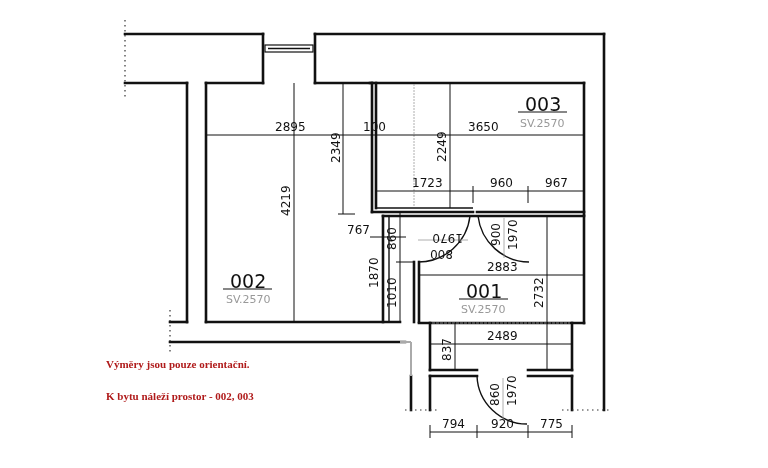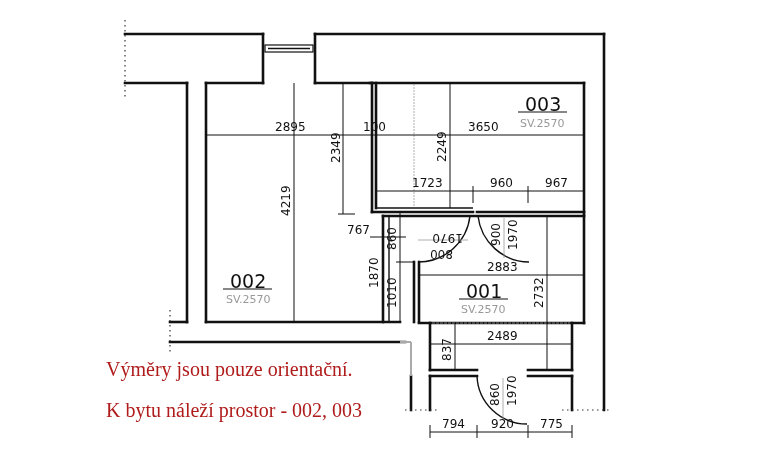--- a/index.html
+++ b/index.html
@@ -8,23 +8,23 @@
   .wall { stroke: #111; stroke-width: 2.6; fill: none; stroke-linecap: square; }
   .wall-thin { stroke: #111; stroke-width: 1.4; fill: none; }
   .dim { stroke: #111; stroke-width: 1; fill: none; }
   .tick { stroke: #111; stroke-width: 1; }
   .dotted { stroke: #333; stroke-width: 1.2; stroke-dasharray: 1.5 3.5; fill: none; }
   .grey { stroke: #aaa; stroke-width: 2; fill: none; }
   .greythin { stroke: #999; stroke-width: 0.8; fill: none; }
   .dimtxt { font-family: "DejaVu Sans", sans-serif; font-size: 12px; fill: #111; }
   .roomnum { font-family: "DejaVu Sans", sans-serif; font-size: 19px; fill: #111; }
   .roomsv { font-family: "DejaVu Sans", sans-serif; font-size: 11px; fill: #999; }
-  .note { position: absolute; left: 106px; font-family: "Liberation Serif", serif; font-weight: normal; font-size: 20px; color: #b01b1b; white-space: nowrap; }
+  .note { position: absolute; left: 106px; font-family: "Liberation Serif", serif; font-weight: bold; font-size: 11px; color: #b01b1b; white-space: nowrap; }
   #note1 { top: 358px; }
-  #note2 { top: 399px; }
+  #note2 { top: 390px; }
 </style>
 </head>
 <body>
 
 <svg width="768" height="468" viewBox="0 0 768 468">
 
   <g>
     <line class="wall" x1="125" y1="34" x2="263" y2="34"></line>
     <line class="wall" x1="315" y1="34" x2="604" y2="34"></line>
     <line class="wall" x1="604" y1="34" x2="604" y2="410"></line>

